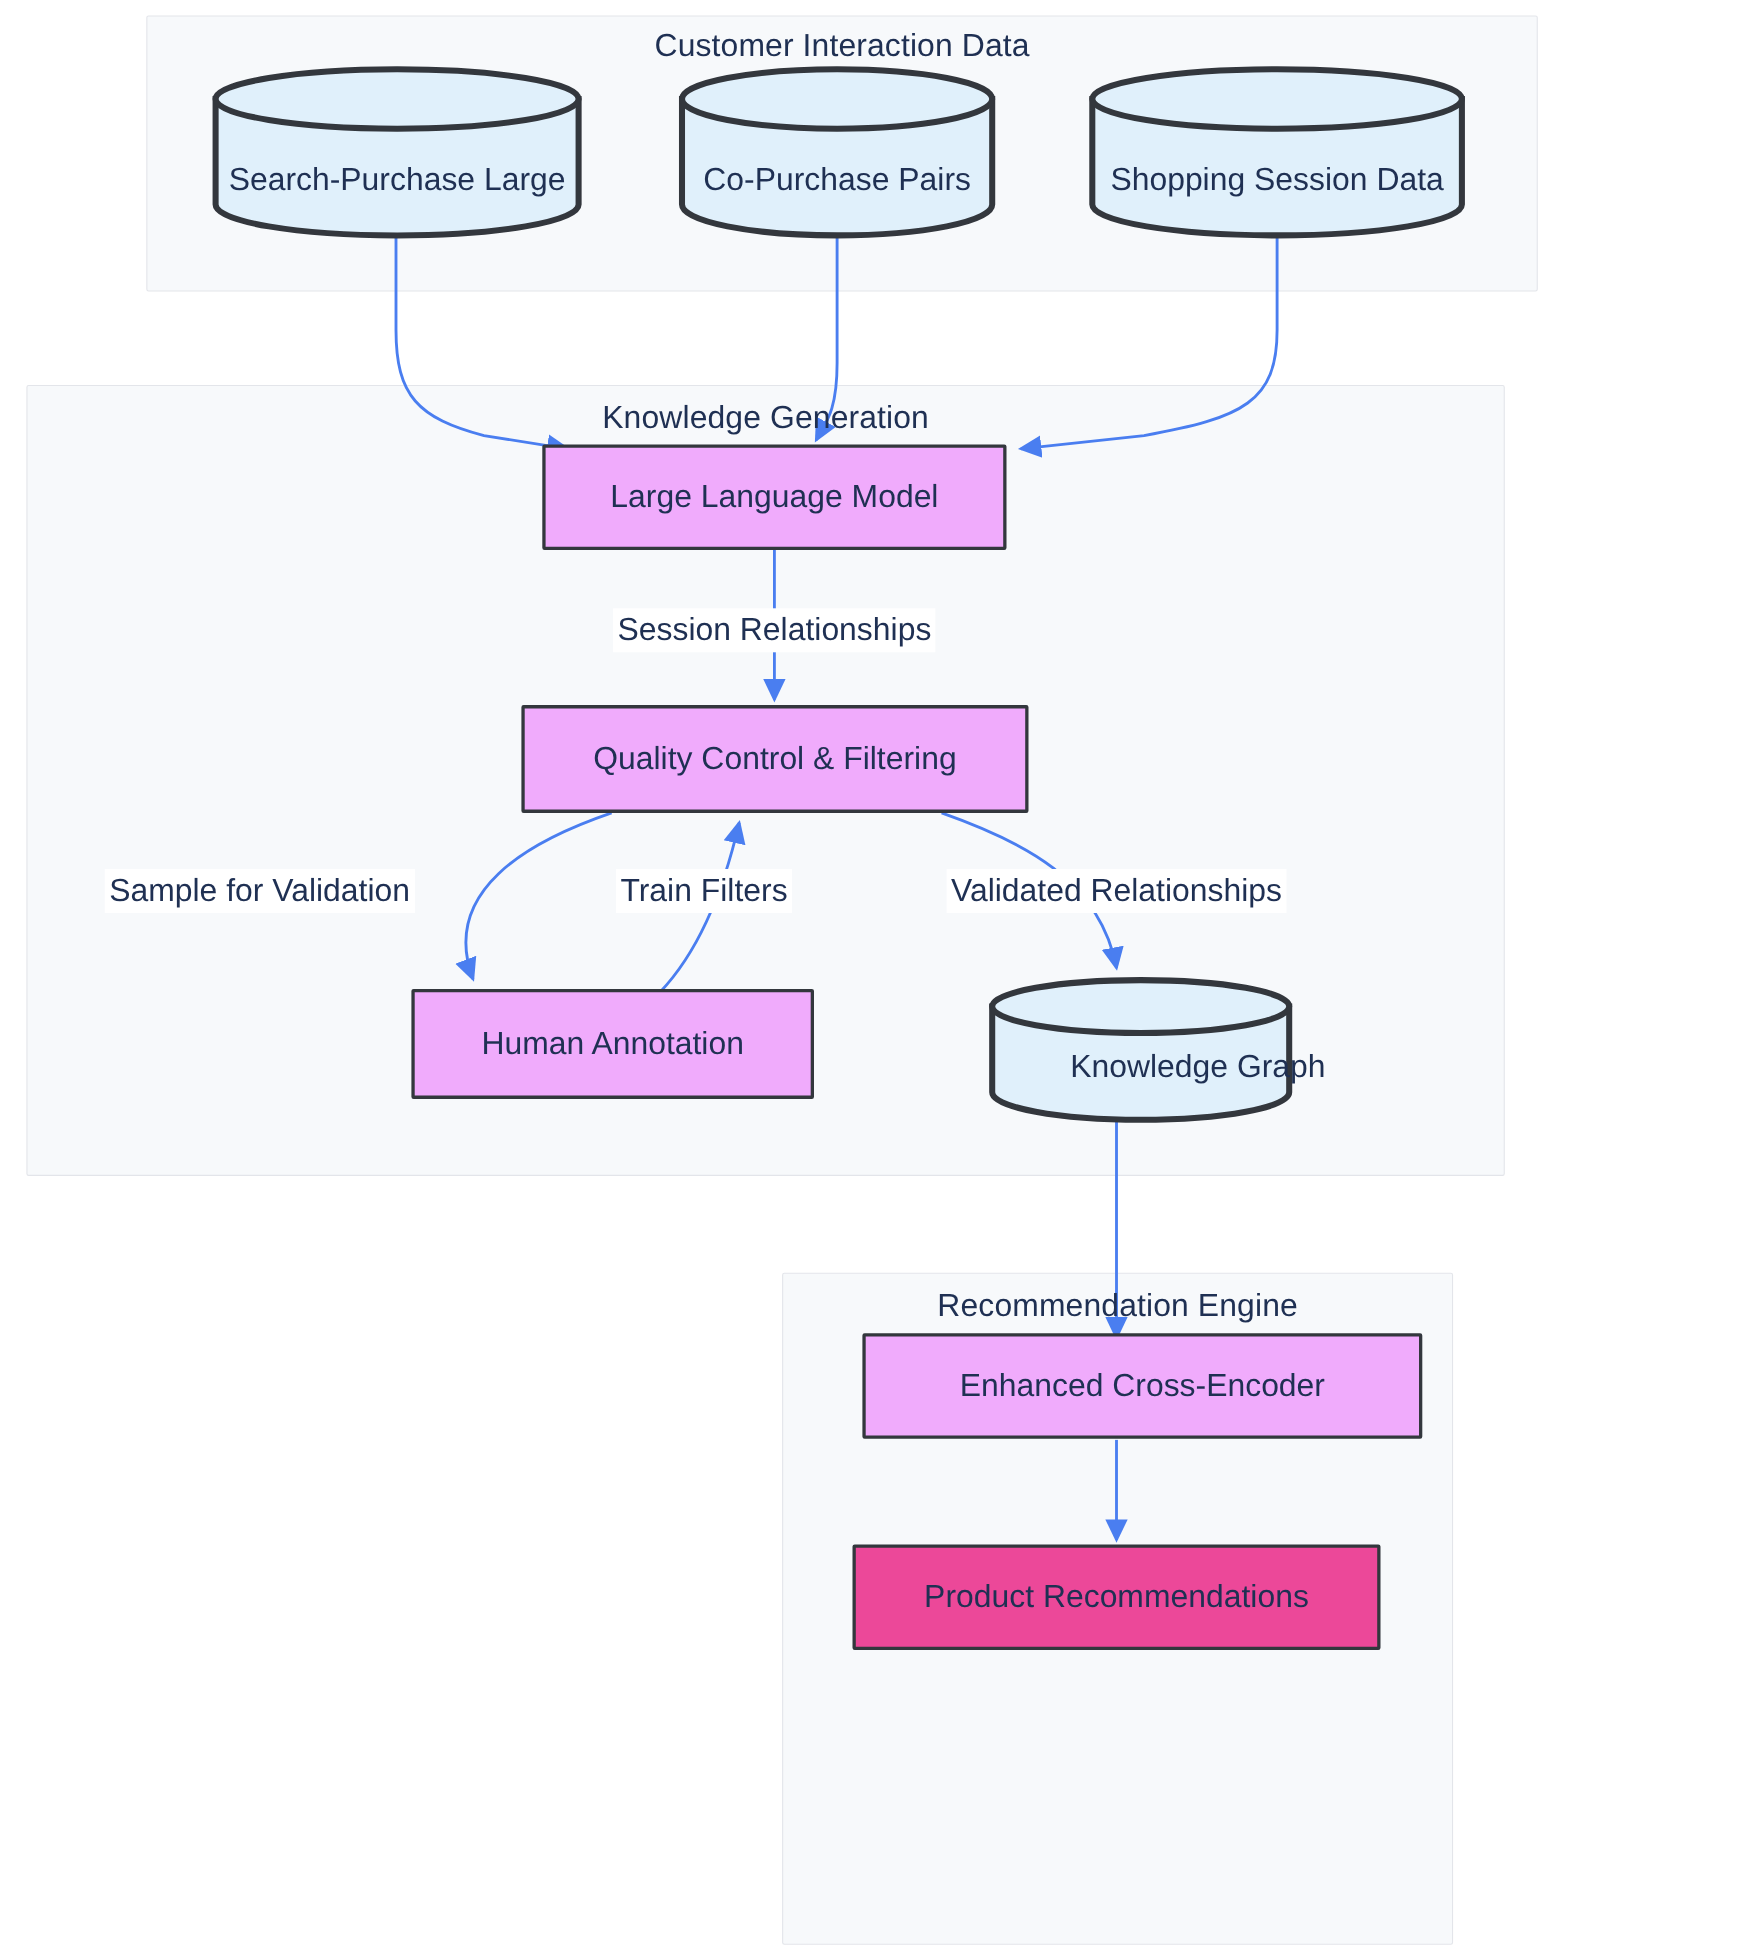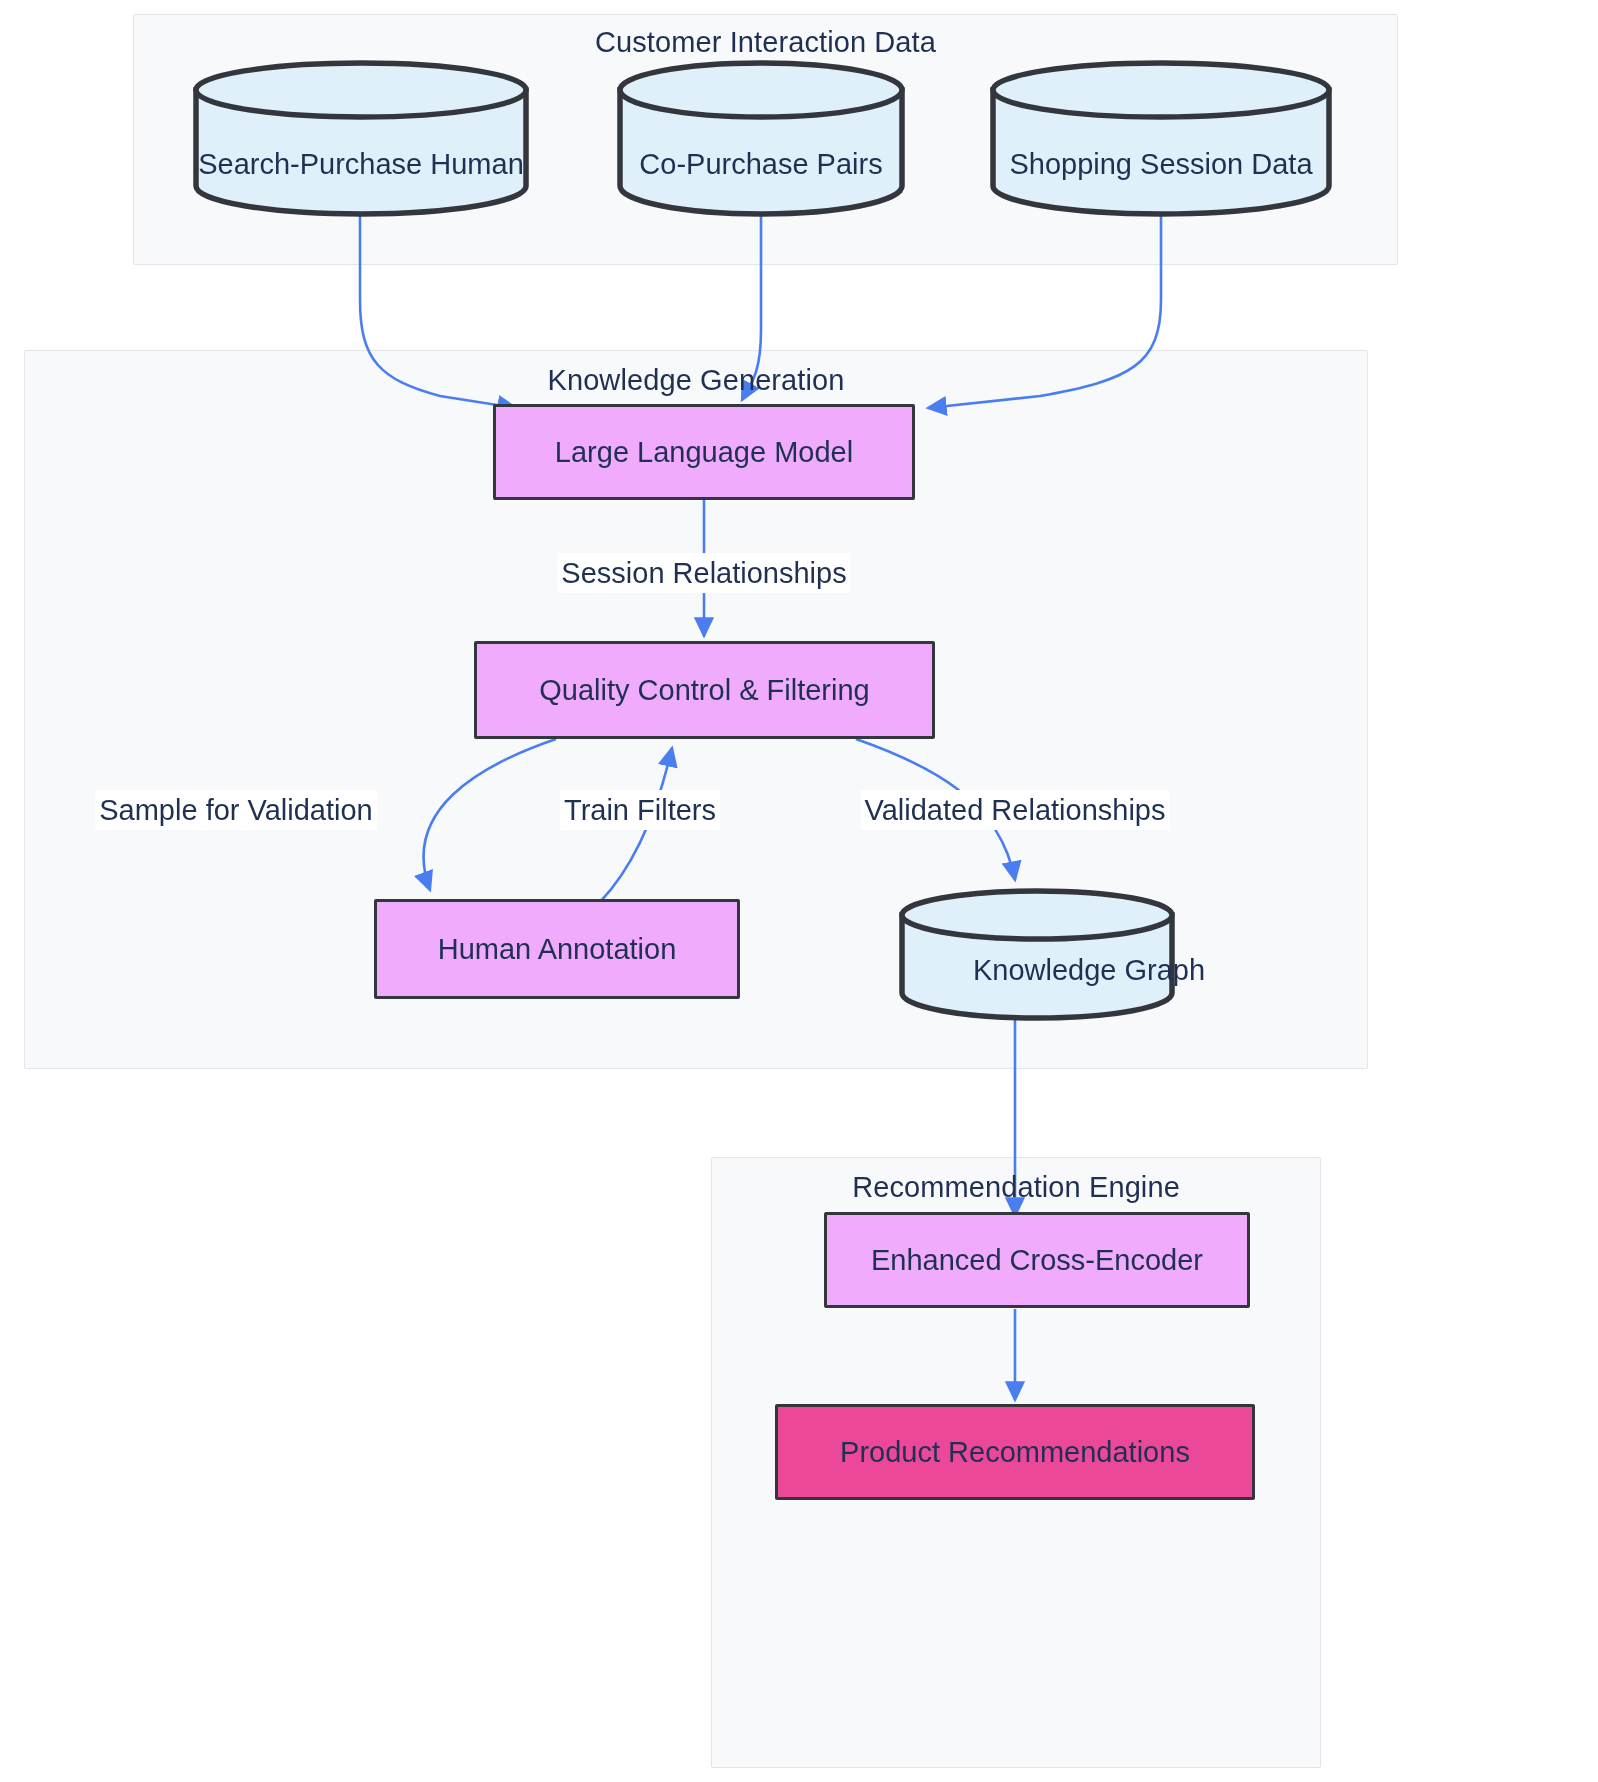--- a/index.html
+++ b/index.html
@@ -126,21 +126,21 @@
 
   <div class="cluster-title" style="left:133px; top:26px; width:1265px;">Customer Interaction Data</div>
   <div class="cluster-title" style="left:24px; top:364px; width:1344px;">Knowledge Generation</div>
   <div class="cluster-title" style="left:711px; top:1171px; width:610px;">Recommendation Engine</div>
 
   <div class="cyl" style="left:193px; top:60px; width:336px; height:156px;">
     <svg width="336" height="156" viewBox="0 0 336 156">
       <path d="M3,30 L3,126 A165,28 0 0 0 333,126 L333,30 Z" fill="#e0f0fb" stroke="#33373d" stroke-width="5.5"></path>
       <ellipse cx="168" cy="30" rx="165" ry="27" fill="#e0f0fb" stroke="#33373d" stroke-width="5.5"></ellipse>
     </svg>
-    <div class="cyl-label" style="top:88px;">Search-Purchase Human</div>
+    <div class="cyl-label" style="top:88px;">Search-Purchase Large</div>
   </div>
 
   <div class="cyl" style="left:617px; top:60px; width:288px; height:156px;">
     <svg width="288" height="156" viewBox="0 0 288 156">
       <path d="M3,30 L3,126 A141,28 0 0 0 285,126 L285,30 Z" fill="#e0f0fb" stroke="#33373d" stroke-width="5.5"></path>
       <ellipse cx="144" cy="30" rx="141" ry="27" fill="#e0f0fb" stroke="#33373d" stroke-width="5.5"></ellipse>
     </svg>
     <div class="cyl-label" style="top:88px;">Co-Purchase Pairs</div>
   </div>
 
@@ -159,21 +159,21 @@
     </svg>
     <div class="cyl-label" style="top:66px;">Knowledge Graph</div>
   </div>
 
   <div class="node node-rect" style="left:493px; top:404px; width:422px; height:96px;">Large Language Model</div>
 
   <div class="node node-rect" style="left:474px; top:641px; width:461px; height:98px;">Quality Control &amp; Filtering</div>
 
   <div class="node node-rect" style="left:374px; top:899px; width:366px; height:100px;">Human Annotation</div>
 
-  <div class="node node-rect" style="left:824px; top:1212px; width:426px; height:96px;">Enhanced Cross-Encoder</div>
+  <div class="node node-rect" style="left:784px; top:1212px; width:509px; height:96px;">Enhanced Cross-Encoder</div>
 
   <div class="node node-rect purple" style="left:775px; top:1404px; width:480px; height:96px;">Product Recommendations</div>
 
   <div class="edge-label" style="left:704px; top:553px;">Session Relationships</div>
 
   <div class="edge-label" style="left:236px; top:790px;">Sample for Validation</div>
 
   <div class="edge-label" style="left:640px; top:790px;">Train Filters</div>
 
   <div class="edge-label" style="left:1015px; top:790px;">Validated Relationships</div>

